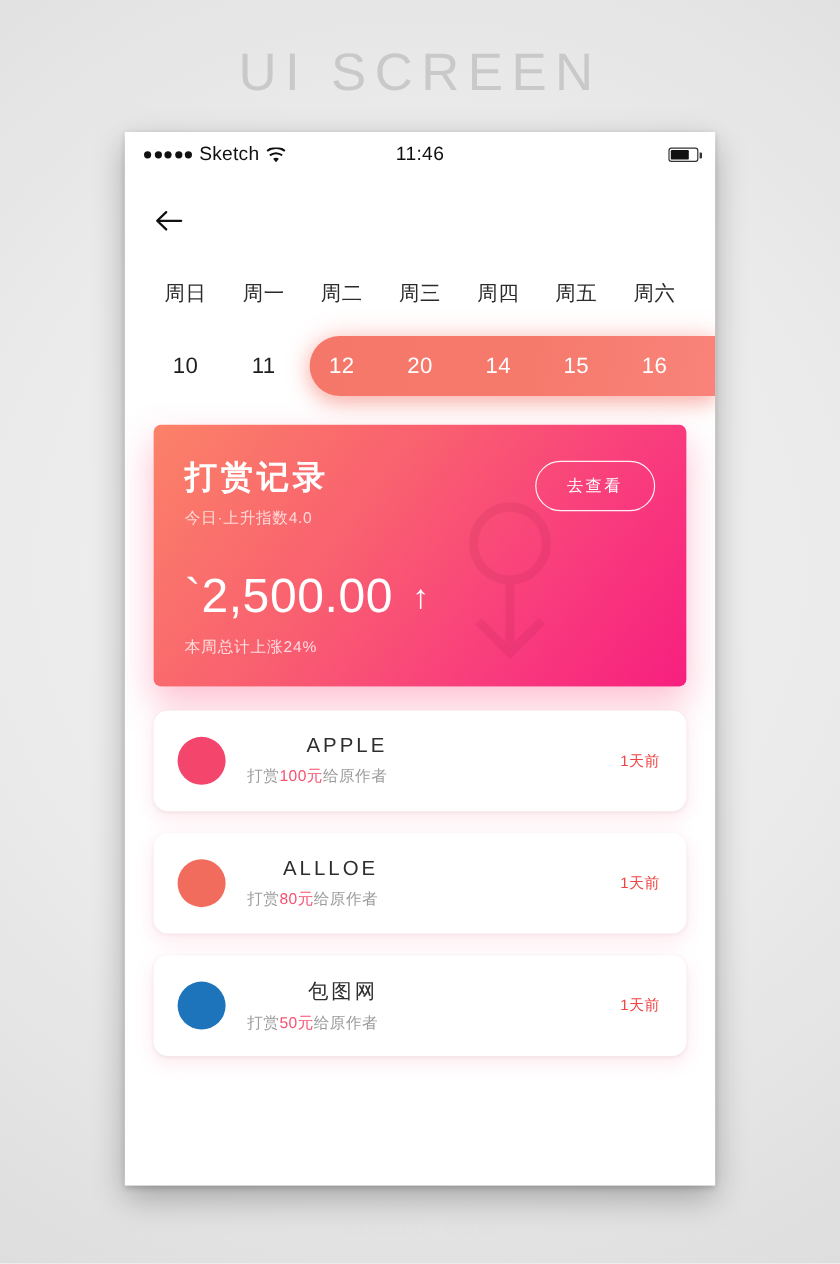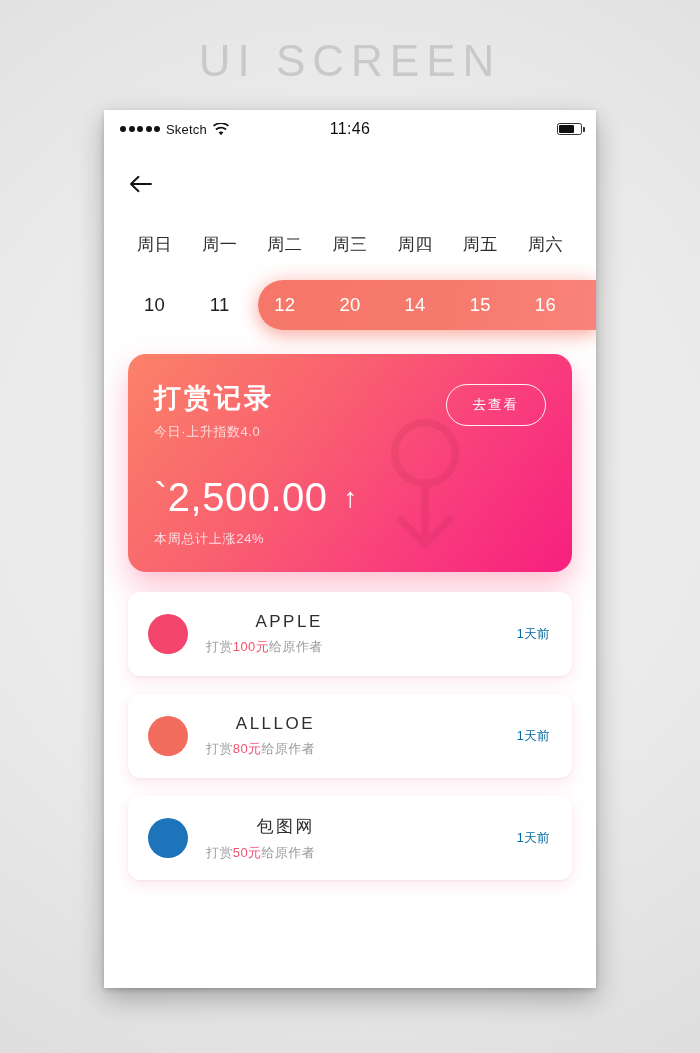--- a/index.html
+++ b/index.html
@@ -32,21 +32,21 @@
   }
 
   
   .statusbar{
     height:38px; display:flex; align-items:center;
     padding:0 14px 0 16px; position:relative;
   }
   .sb-left{ display:flex; align-items:center; gap:6px; }
   .dots{ display:flex; gap:2.5px; }
   .dots i{ width:6px; height:6px; border-radius:50%; background:#111; display:block; }
-  .carrier{ font-size:13px; color:#111; letter-spacing:.2px; }
+  .carrier{ font-size:16px; color:#111; letter-spacing:.2px; }
   .wifi{ width:16px; height:13px; display:block; }
   .sb-time{
     position:absolute; left:0; width:100%; text-align:center;
     font-size:16px; color:#111; font-weight:400; letter-spacing:.3px;
     pointer-events:none;
   }
   .sb-right{ margin-left:auto; display:flex; align-items:center; }
   .battery{
     width:25px; height:12px; border:1.4px solid #333; border-radius:2.5px;
     position:relative; padding:1.3px;
@@ -89,21 +89,21 @@
   }
   .dates span{
     text-align:center; font-size:18.5px; color:#1d1d1f; font-weight:500;
     letter-spacing:.3px; position:relative; z-index:2;
   }
   .dates span.active{ color:#fff; font-weight:400; }
 
   
   .hero-wrap{ padding:12px 24px 0; }
   .hero{
-    position:relative; height:218px; border-radius:18px;
+    position:relative; height:218px; border-radius:6px;
     background:linear-gradient(127deg,#fb8268 0%,#f9616f 38%,#f93f7c 68%,#f71f7f 100%);
     box-shadow:0 14px 30px rgba(249,70,124,.34);
     overflow:hidden; padding:26px 26px 0 26px;
   }
   .hero-title{ font-size:27px; color:#fff; font-weight:700; letter-spacing:3px; }
   .hero-sub{ margin-top:7px; font-size:13px; color:rgba(255,255,255,.74); letter-spacing:.6px; }
   .hero-btn{
     position:absolute; right:26px; top:30px;
     border:1.8px solid rgba(255,255,255,.92); border-radius:21px;
     padding:11px 26px; font-size:13.5px; color:#fff; letter-spacing:2px;
@@ -130,21 +130,21 @@
   .row{
     position:relative; height:84px; background:#fff; border-radius:12px;
     box-shadow:0 5px 16px rgba(249,84,124,.14), 0 1px 3px rgba(0,0,0,.05);
     display:flex; align-items:center; padding:0 22px 0 20px; cursor:pointer;
   }
   .avatar{ width:40px; height:40px; border-radius:50%; flex:none; }
   .row-txt{ margin-left:18px; }
   .row-name{ font-size:17px; color:#2e2e2e; letter-spacing:2.5px;text-align:right; }
   .row-desc{ margin-top:6px; font-size:13px; color:#9b9b9b; letter-spacing:.4px; }
   .row-desc em{ font-style:normal; color:#f7516f; }
-  .row-time{ margin-left:auto; font-size:12.5px; color:#0369a1; letter-spacing:.4px; }
+  .row-time{ margin-left:auto; font-size:12.5px; color:#ef4444; letter-spacing:.4px; }
 </style>
 </head>
 <body>
 
 <div class="page-title">UI SCREEN</div>
 <div class="page-footer">IBAOTU. COM</div>
 
 <div class="phone">
 
   <div class="statusbar">

